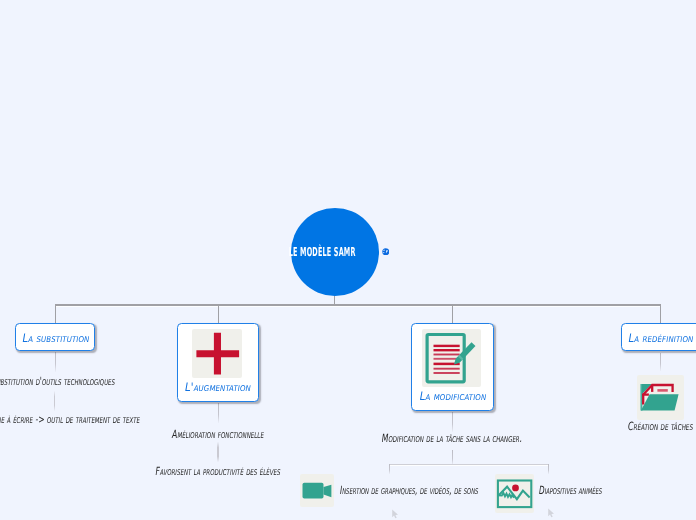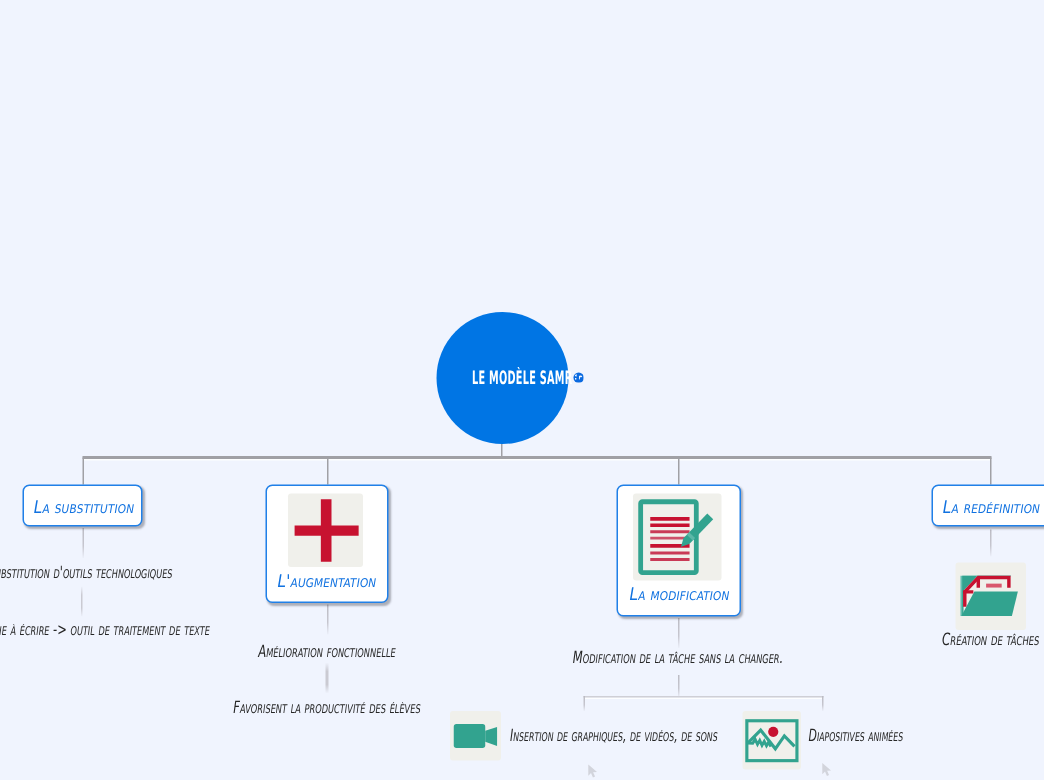--- a/index.html
+++ b/index.html
@@ -13,21 +13,21 @@
   .ln-h{position:absolute;height:1.3px;background:#a0a0a5;
         box-shadow:0 1px 0 rgba(255,255,255,0.85);}
   .ln-v{position:absolute;width:1.3px;background:#a0a0a5;}
   
   .ln-v.soft{width:1.2px;background:linear-gradient(to bottom,#bcbcc4 0%,#c6c6cf 60%,rgba(200,200,210,0.10) 100%);}
   .ln-v.soft.both{background:linear-gradient(to bottom,rgba(200,200,210,0.06) 0%,#cacad2 28%,#cacad2 72%,rgba(200,200,210,0.06) 100%);}
   .ln-h.soft{height:1.2px;background:#cfcfd6;}
 
   
   #root-node{position:absolute;left:291px;top:208px;width:88px;height:88px;
-    border-radius:50%;background:#0075e4;display:flex;align-items:center;justify-content:flex-start;}
+    border-radius:50%;background:#0075e4;display:flex;align-items:center;justify-content:flex-end;}
   #root-label{color:#fff;font-family:"DejaVu Sans Condensed","DejaVu Sans",sans-serif;
     font-size:12.3px;font-weight:700;letter-spacing:0.3px;white-space:nowrap;
     display:inline-block;transform:scaleX(0.585);}
   #globe{position:absolute;left:381.9px;top:247.6px;width:7.6px;height:7.6px;}
 
   
   .bbox{position:absolute;background:#fff;border:1.7px solid #2080e8;border-radius:4.5px;
     box-shadow:1.2px 1.5px 1.4px rgba(70,70,80,0.40);box-sizing:border-box;}
   
   .btitle{position:absolute;color:#1172e0;white-space:nowrap;line-height:0;

